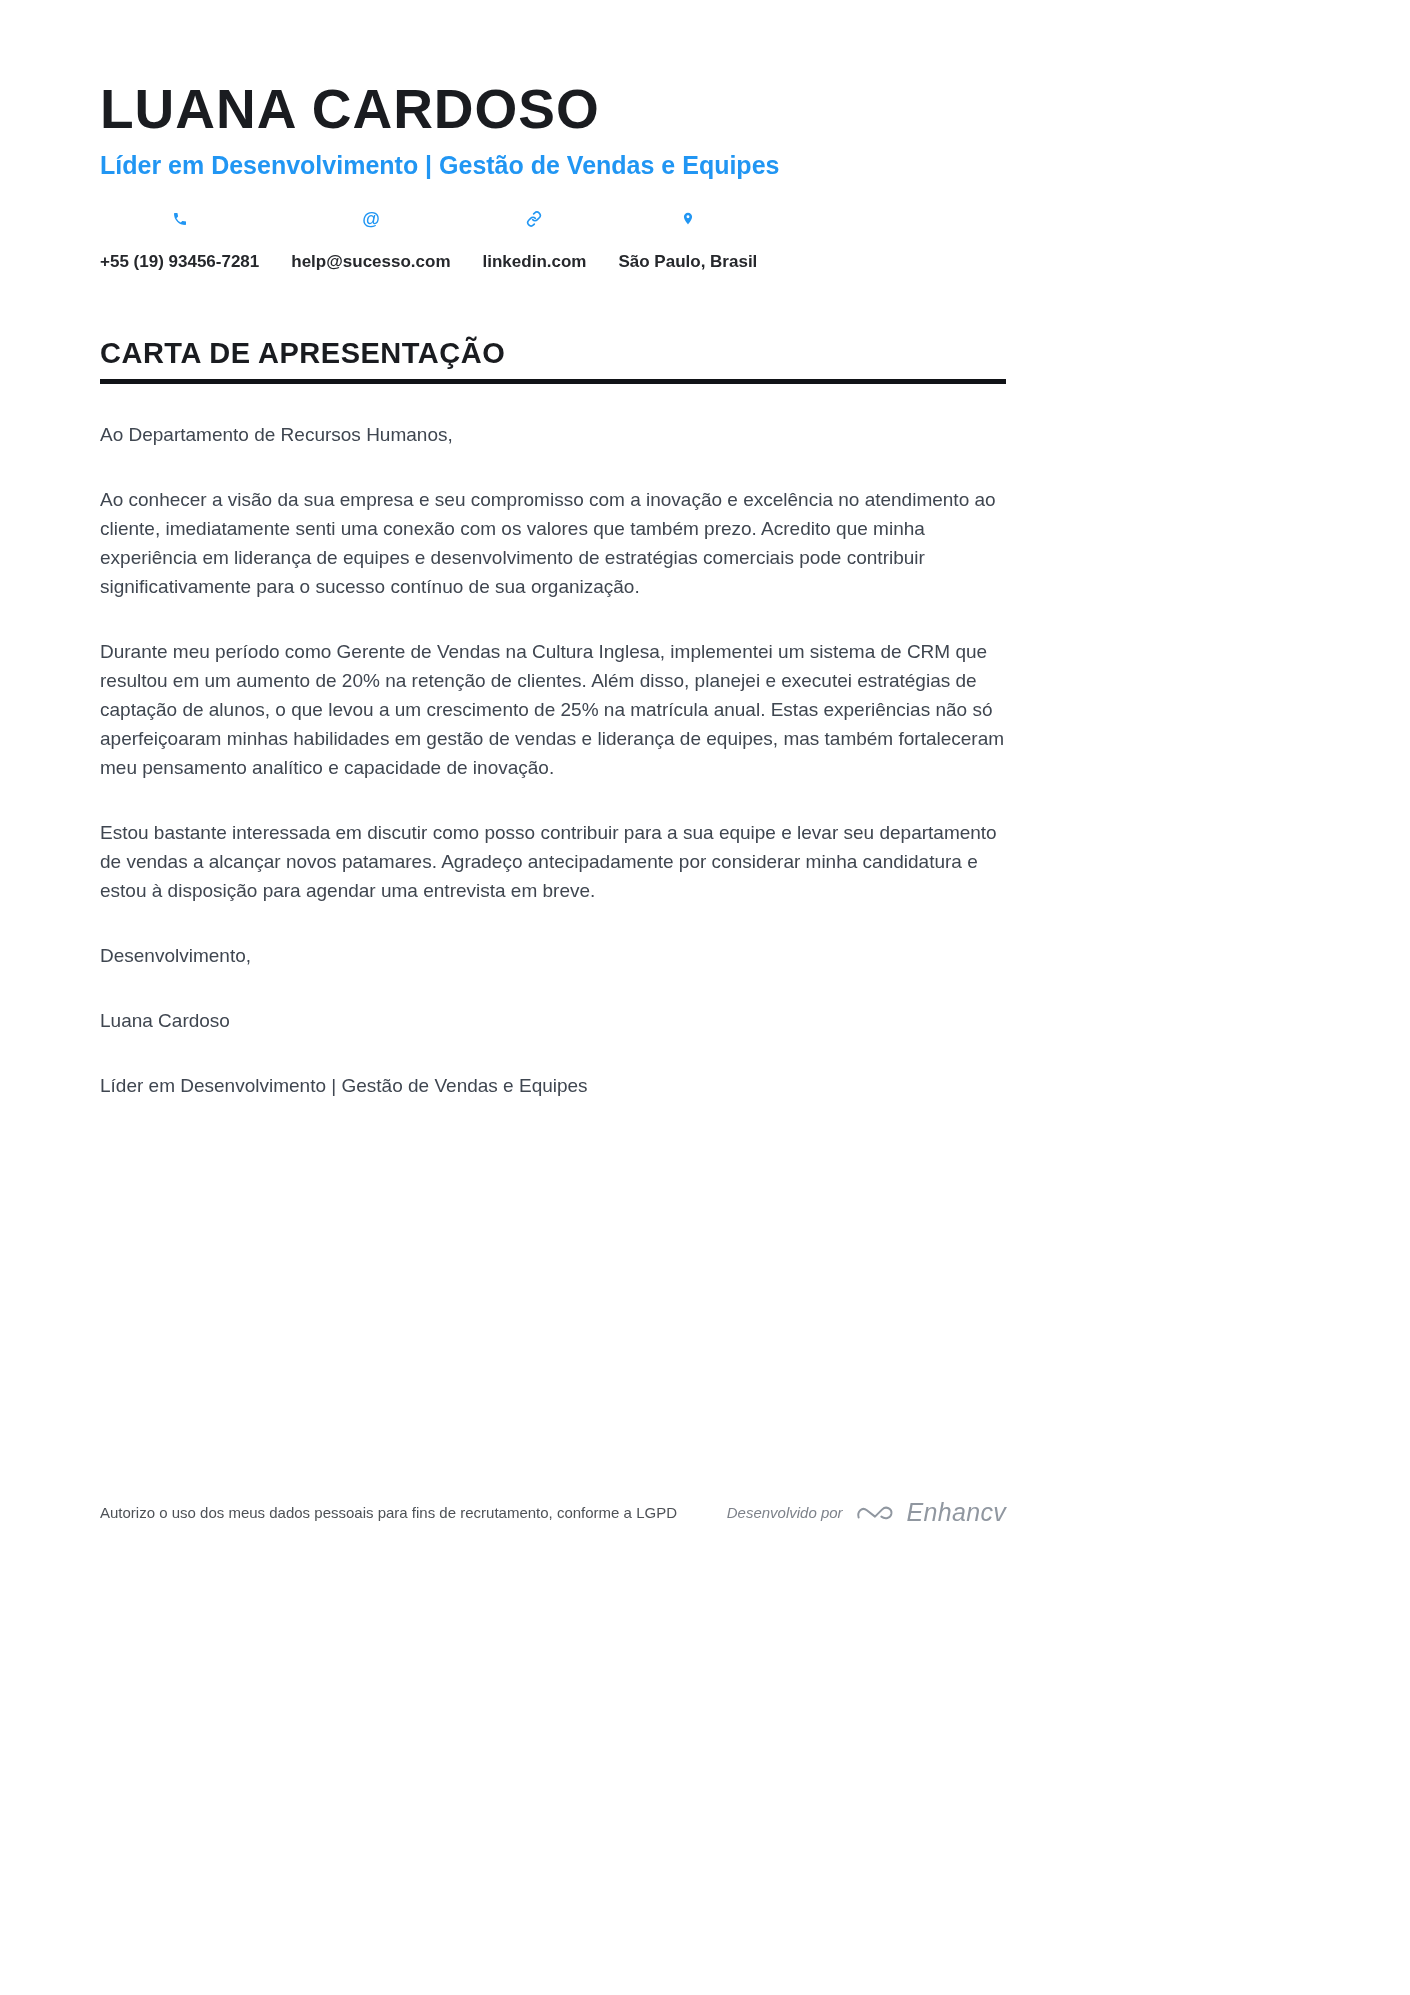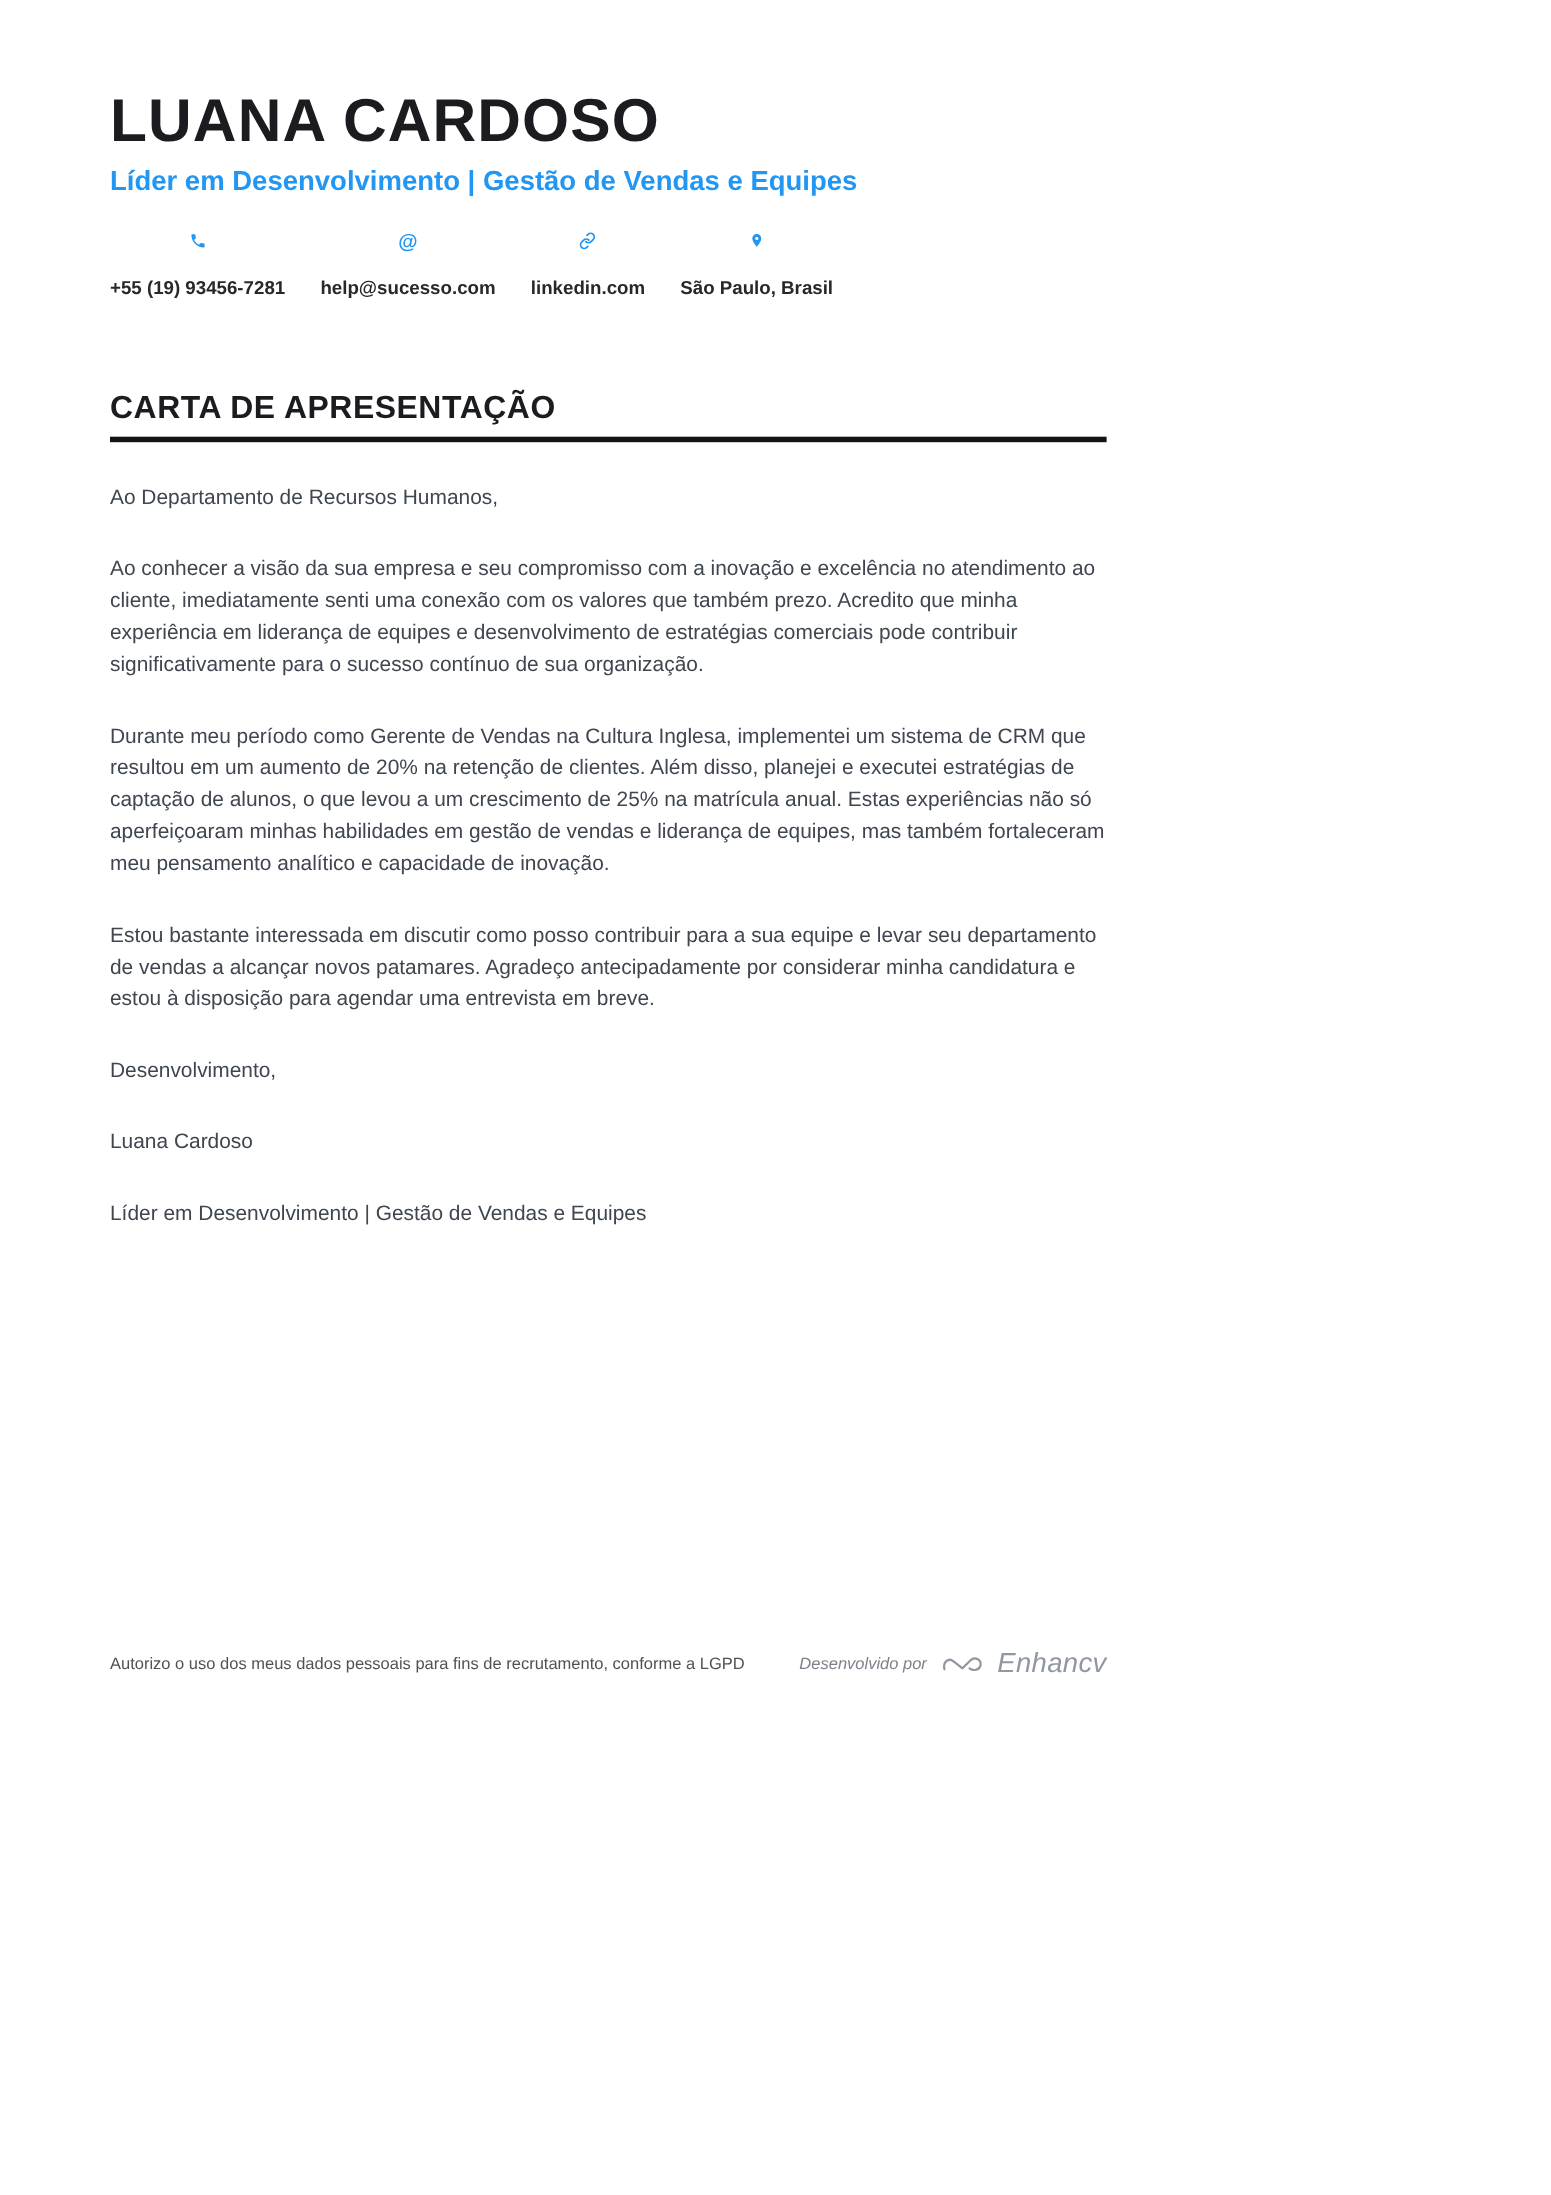--- a/index.html
+++ b/index.html
@@ -67,21 +67,21 @@
     color:var(--color-accent);
   }
   .cicon svg{display:block;}
   .at-glyph{
     font-size:18px;
     font-weight:bold;
     color:var(--color-accent);
     line-height:1;
   }
   .section-heading{
-    margin:84px 0 0 0;
+    margin:66px 0 0 0;
     font-size:29px;
     line-height:1.1;
     font-weight:bold;
     letter-spacing:0.5px;
     color:var(--color-ink);
     padding-bottom:10px;
     border-bottom:5px solid #111317;
   }
   .letter p{
     margin:36px 0 0 0;

